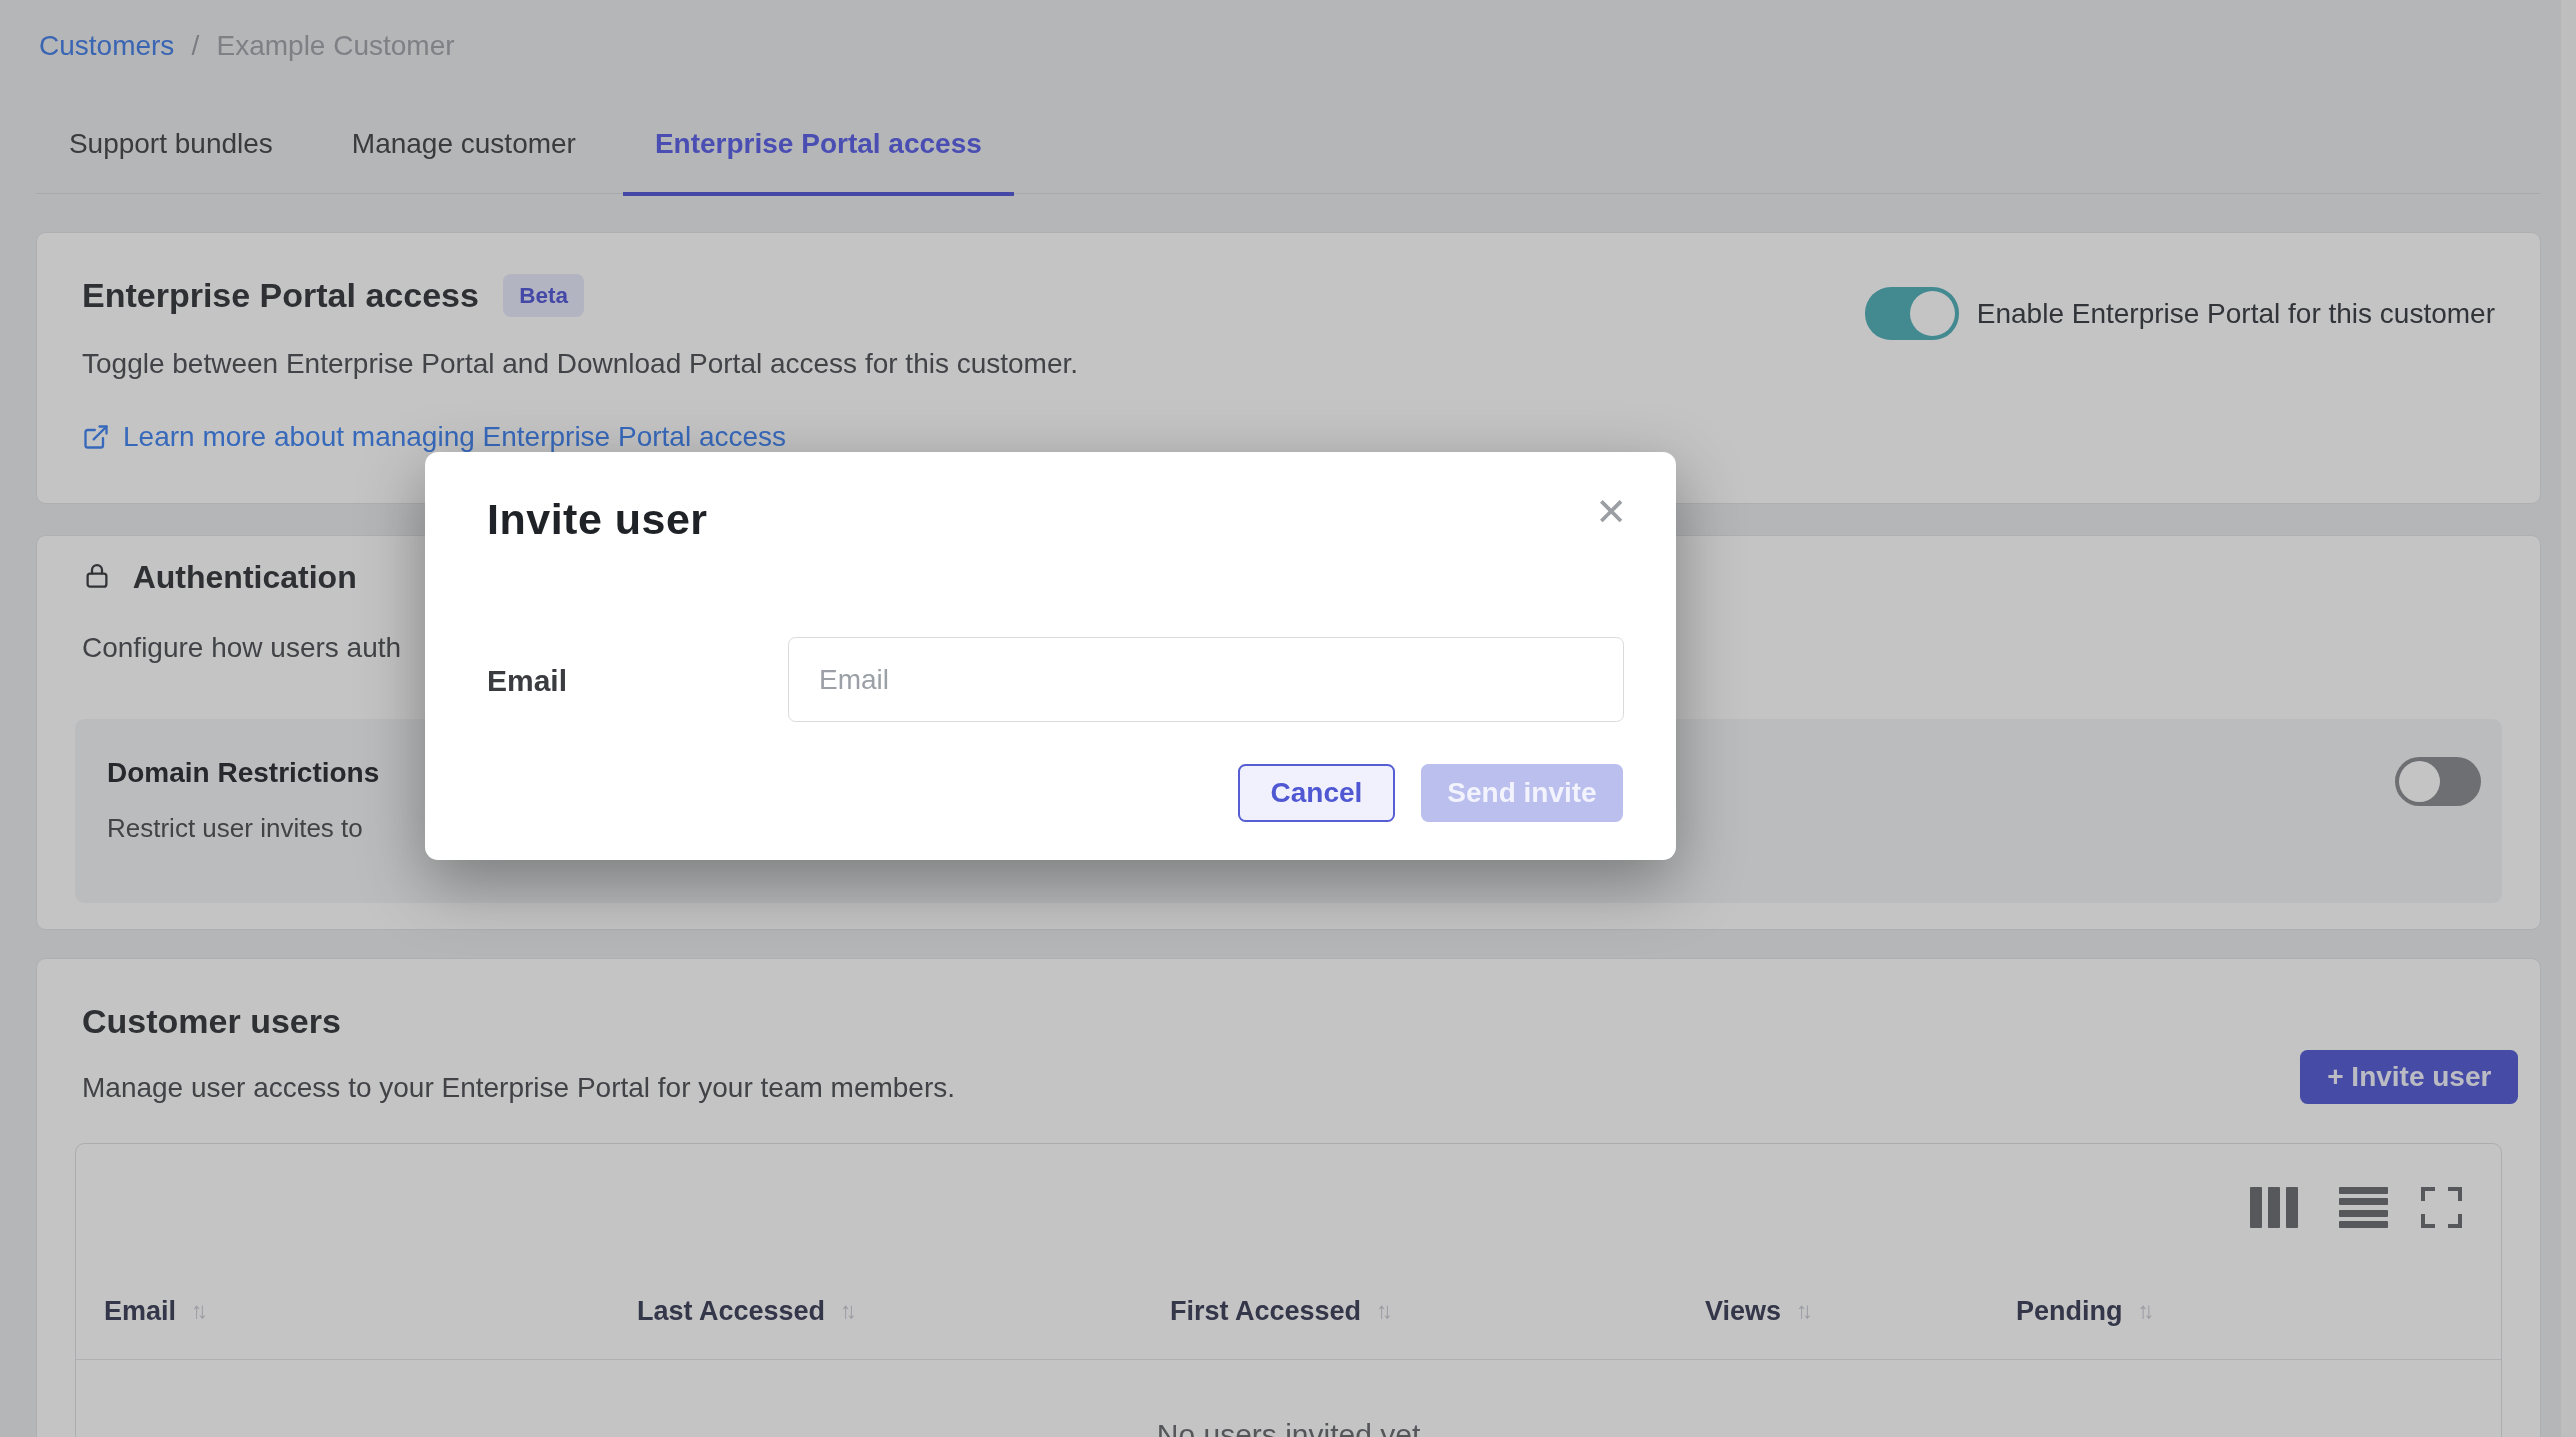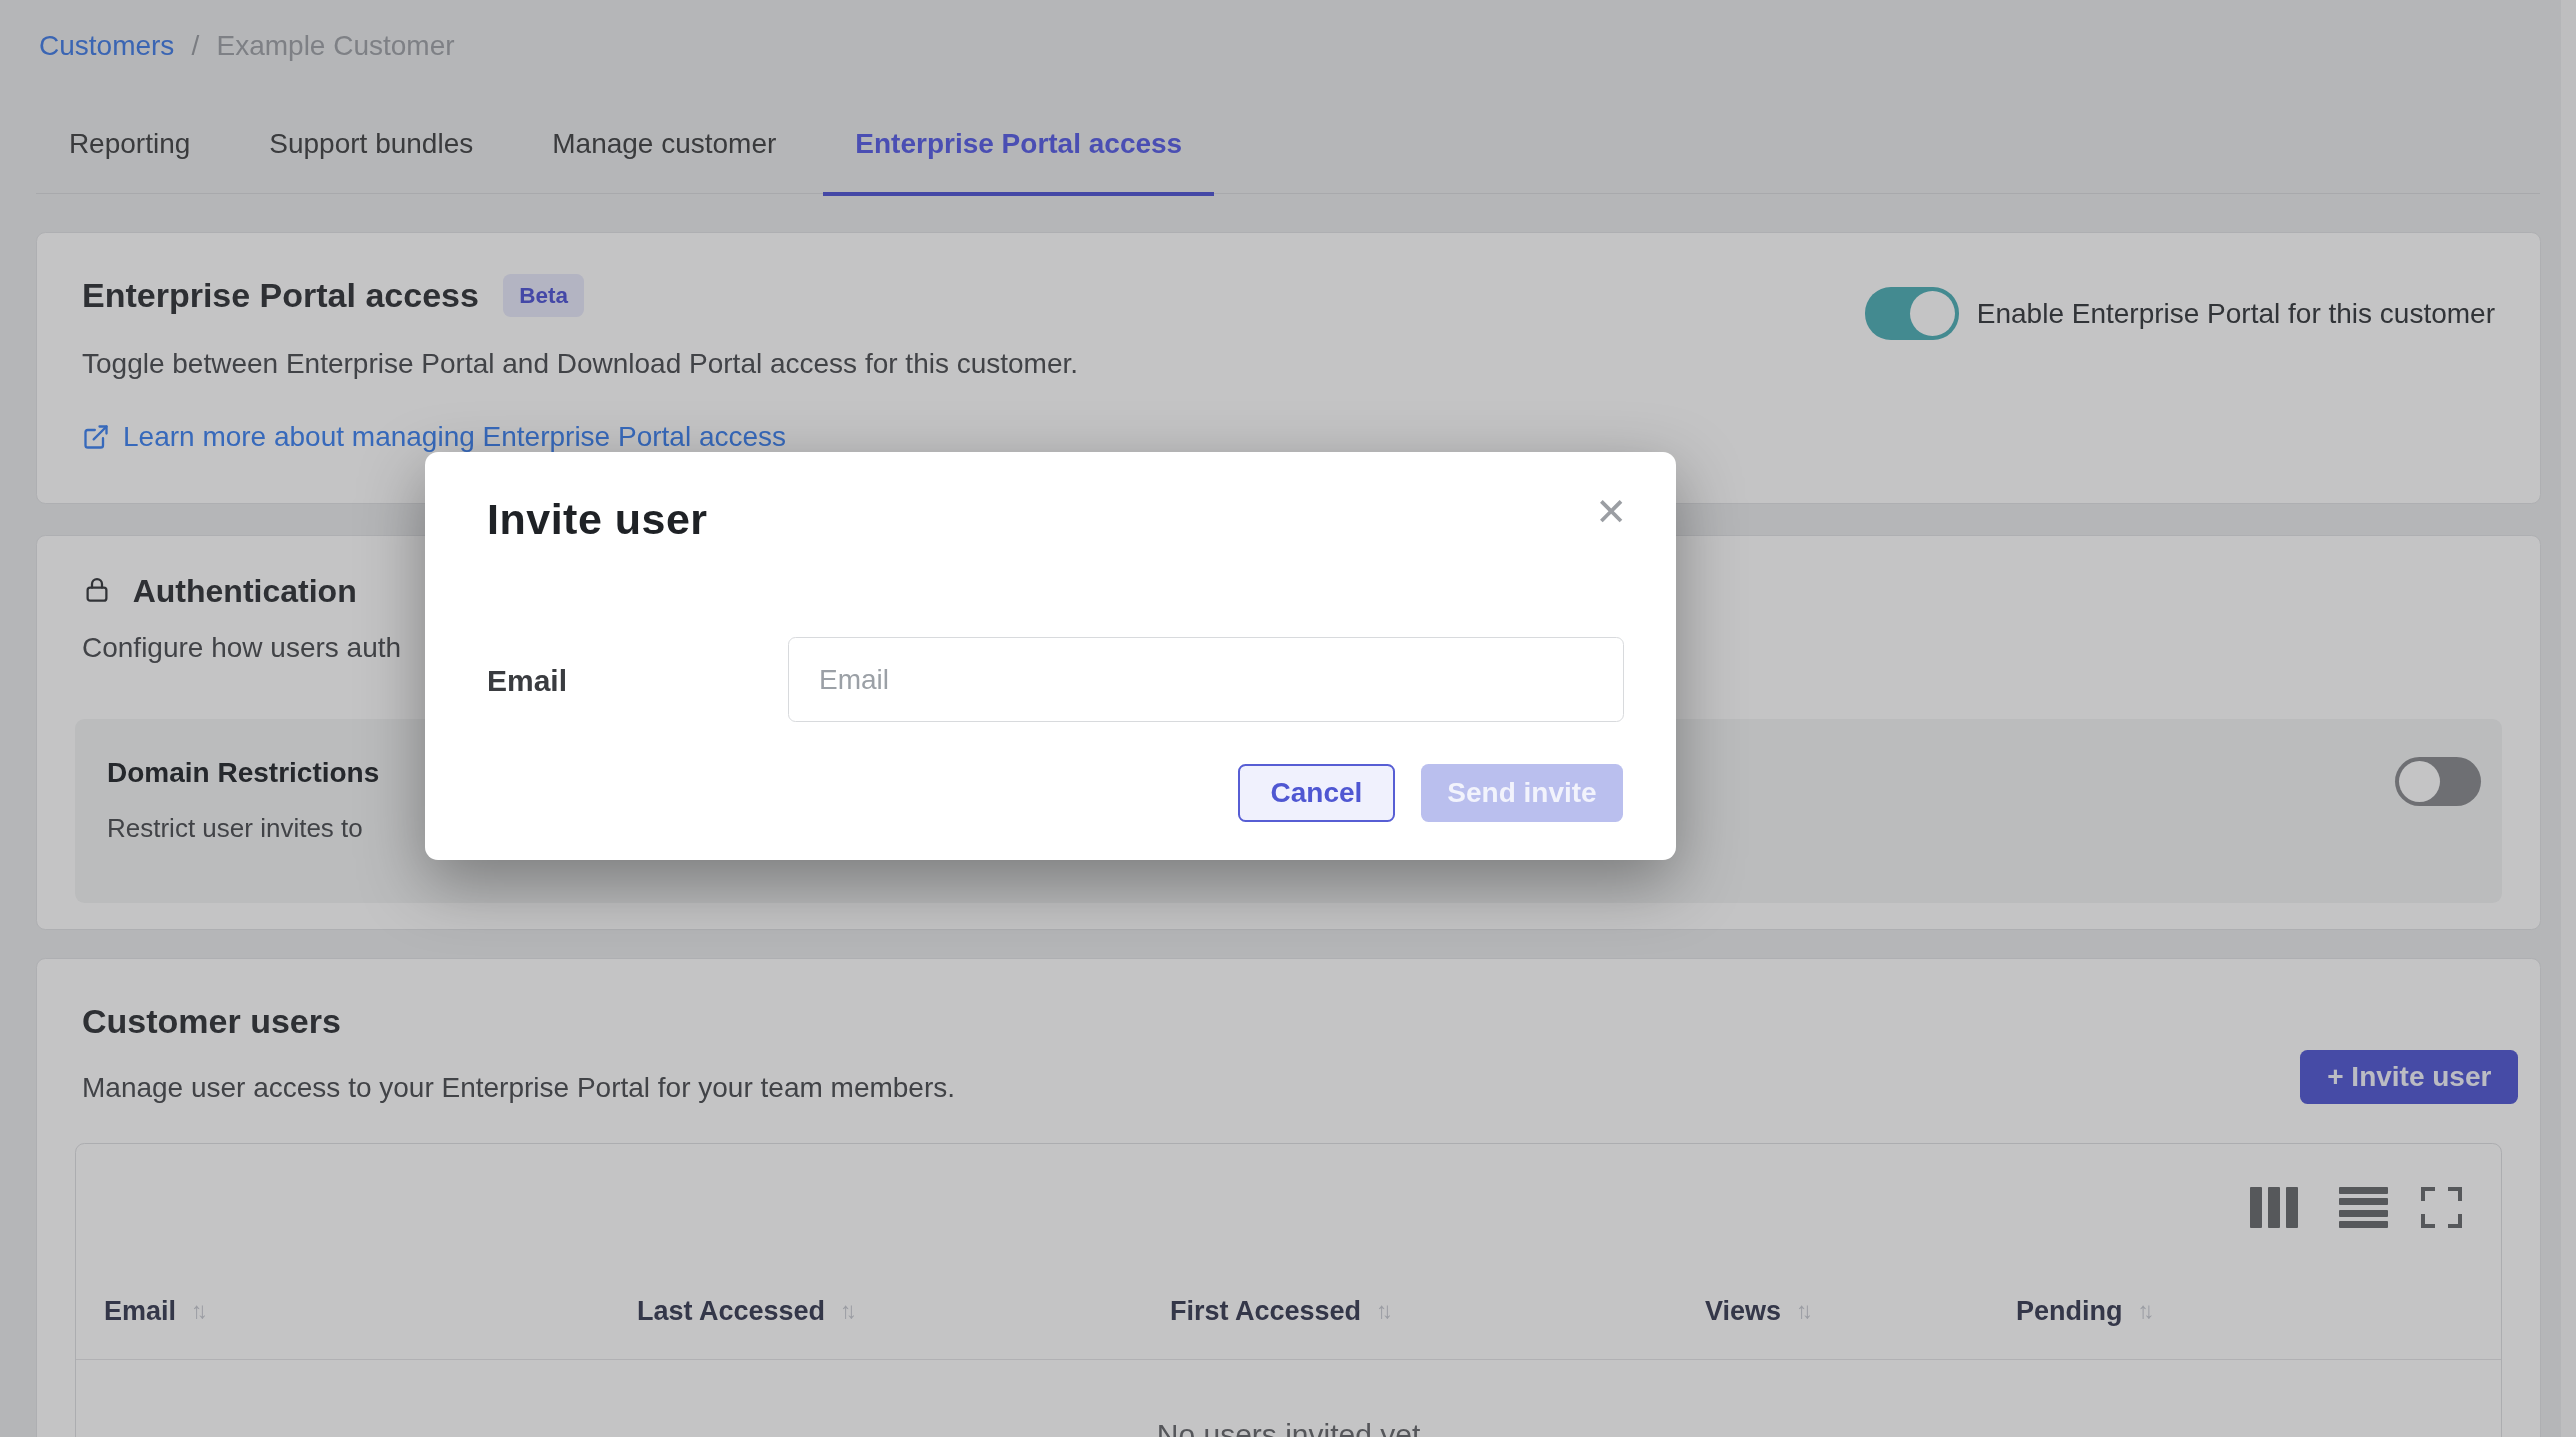--- a/index.html
+++ b/index.html
@@ -43,21 +43,21 @@
 
   
   .toggle { position:relative; border-radius:26px; cursor:pointer; flex:none; }
   .toggle .knob { position:absolute; top:3.8px; background:#ffffff; border-radius:50%; }
   .toggle.lg { width:94px; height:53px; } .toggle.lg .knob { width:45px; height:45px; }
   .toggle.md { width:86px;  height:49px; } .toggle.md .knob { width:41px; height:41px; }
   .toggle.on  { background:#56b3ba; } .toggle.on  .knob { right:3.8px; }
   .toggle.off { background:#8e9094; } .toggle.off .knob { left:3.8px; }
 
   
-  .auth-title-row { position:absolute; left:45px; top:37px; display:flex; align-items:center; gap:20.7px; }
+  .auth-title-row { position:absolute; left:45px; top:23px; display:flex; align-items:center; gap:20.7px; }
   .auth-title { font-size:32px; font-weight:700; color:#3a3d41; }
   #auth-desc { position:absolute; left:45px; top:96px; }
   .domain-panel { position:absolute; left:38px; right:38px; top:183px; height:184px;
                   background:#f4f5f5; border-radius:9.4px; }
   .domain-title { position:absolute; left:32px; top:38px; font-size:28px; font-weight:700; color:#2f3236; }
   .domain-desc  { position:absolute; left:32px; top:94px; font-size:26px; color:#54565a; }
   .domain-toggle { position:absolute; right:20.7px; top:38px; }
 
   
   #users-title { position:absolute; left:45px; top:43px; }
@@ -114,21 +114,20 @@
 
 <div id="app">
 
   <div class="breadcrumb">
     <span class="crumb-link">Customers</span>
     <span class="sep">/</span>
     <span class="current">Example Customer</span>
   </div>
 
   <div class="tabs">
-    <div class="tab">Reporting</div>
     <div class="tab">Support bundles</div>
     <div class="tab">Manage customer</div>
     <div class="tab active">Enterprise Portal access</div>
   </div>
 
   <div class="card" id="card-portal">
     <div class="portal-title-row">
       <span class="card-title">Enterprise Portal access</span>
       <span class="beta-badge">Beta</span>
     </div>

